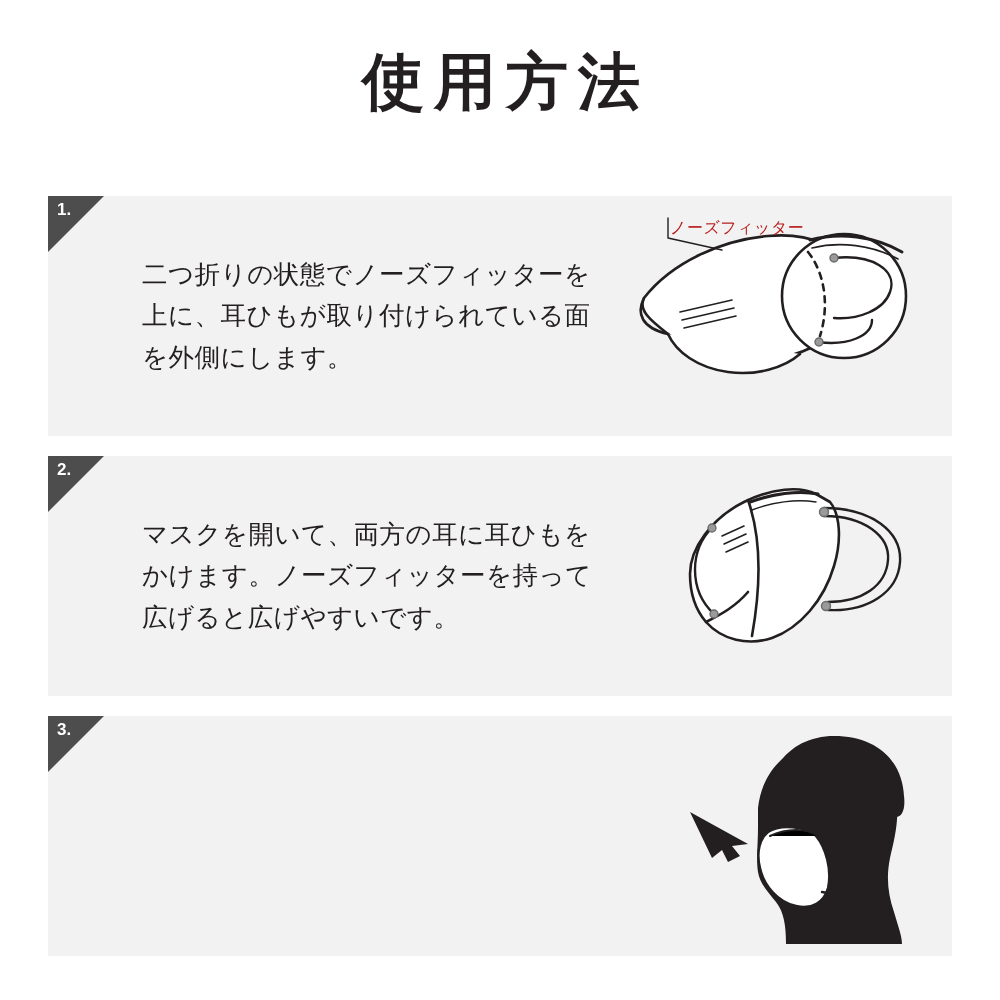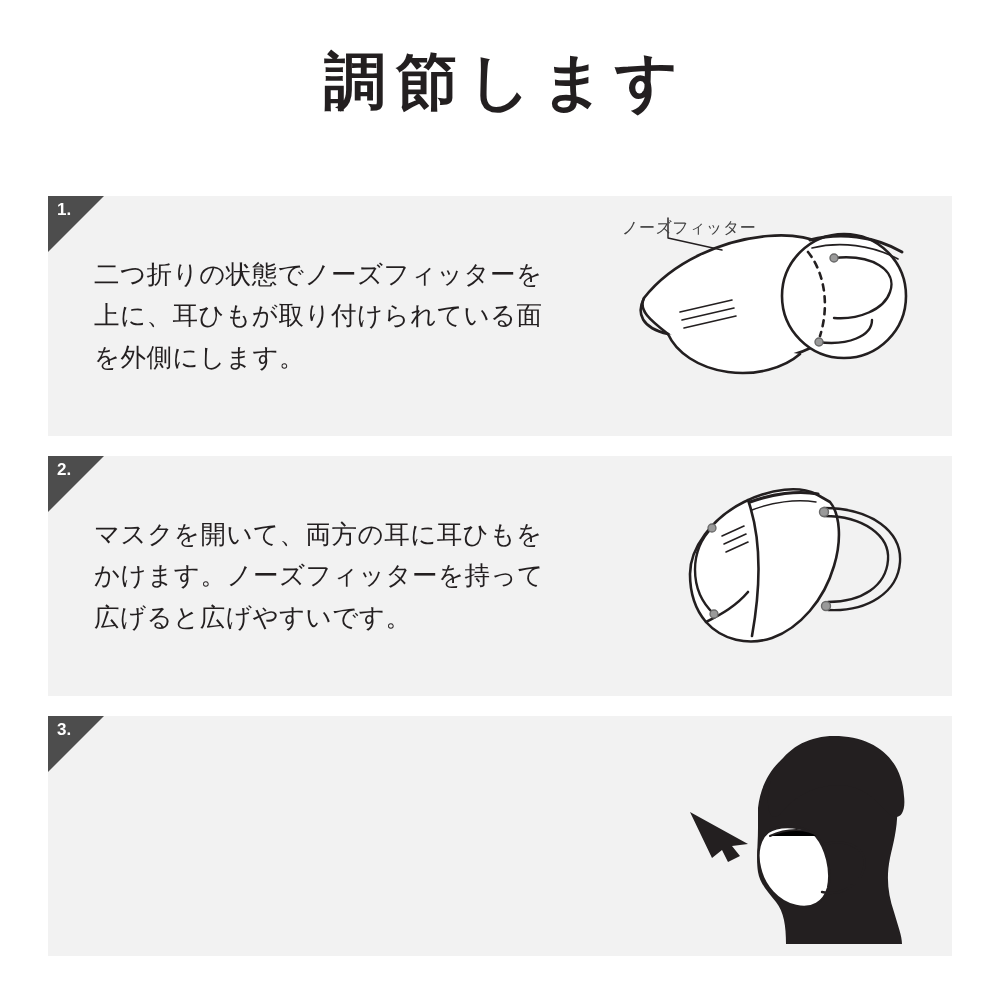--- a/index.html
+++ b/index.html
@@ -56,47 +56,47 @@
   .corner .num {
     position: absolute;
     left: 9px; top: 5px;
     color: #ffffff;
     font-size: 17px;
     font-weight: 700;
     line-height: 1;
   }
   .step-text {
     width: 520px;
-    margin-left: 46px;
+    margin-left: 94px;
     font-size: 25.5px;
     line-height: 1.62;
     letter-spacing: 0.5px;
     color: #231f20;
     white-space: pre-line;
   }
   .step-art {
     position: relative;
     flex: 1;
     height: 100%;
   }
   .step-art svg { position: absolute; right: 0; top: 0; }
   .callout {
     position: absolute;
     font-size: 16px;
     letter-spacing: 0.5px;
-    color: #404040;
+    color: #b91c1c;
     white-space: nowrap;
   }
 </style>
 </head>
 <body>
 
 <div class="page">
 
-  <div class="title">調節します</div>
+  <div class="title">使用方法</div>
 
   <div class="steps">
 
     <div class="step">
       <div class="corner">
         <div class="tri"></div>
         <div class="num">1.</div>
       </div>
       <div class="step-text">二つ折りの状態でノーズフィッターを
 上に、耳ひもが取り付けられている面

